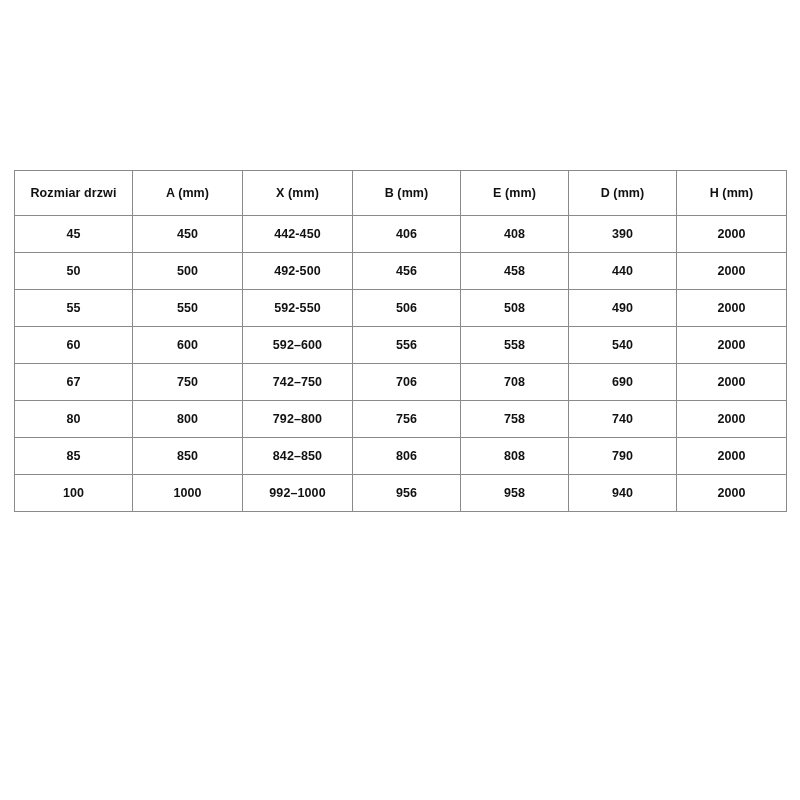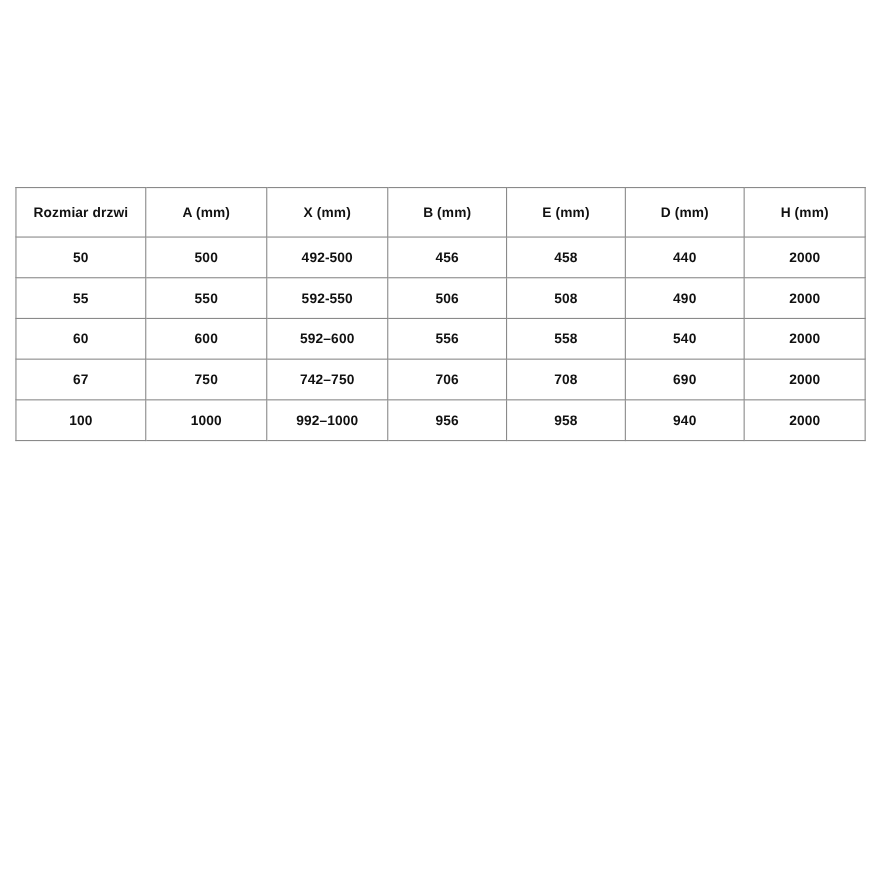--- a/index.html
+++ b/index.html
@@ -75,20 +75,29 @@
           <th>A (mm)</th>
           <th>X (mm)</th>
           <th>B (mm)</th>
           <th>E (mm)</th>
           <th>D (mm)</th>
           <th>H (mm)</th>
         </tr>
       </thead>
       <tbody>
         <tr>
+          <td>45</td>
+          <td>450</td>
+          <td>442-450</td>
+          <td>406</td>
+          <td>408</td>
+          <td>390</td>
+          <td>2000</td>
+        </tr>
+        <tr>
           <td>50</td>
           <td>500</td>
           <td>492-500</td>
           <td>456</td>
           <td>458</td>
           <td>440</td>
           <td>2000</td>
         </tr>
         <tr>
           <td>55</td>
@@ -111,20 +120,38 @@
         <tr>
           <td>67</td>
           <td>750</td>
           <td>742–750</td>
           <td>706</td>
           <td>708</td>
           <td>690</td>
           <td>2000</td>
         </tr>
         <tr>
+          <td>80</td>
+          <td>800</td>
+          <td>792–800</td>
+          <td>756</td>
+          <td>758</td>
+          <td>740</td>
+          <td>2000</td>
+        </tr>
+        <tr>
+          <td>85</td>
+          <td>850</td>
+          <td>842–850</td>
+          <td>806</td>
+          <td>808</td>
+          <td>790</td>
+          <td>2000</td>
+        </tr>
+        <tr>
           <td>100</td>
           <td>1000</td>
           <td>992–1000</td>
           <td>956</td>
           <td>958</td>
           <td>940</td>
           <td>2000</td>
         </tr>
       </tbody>
     </table>

